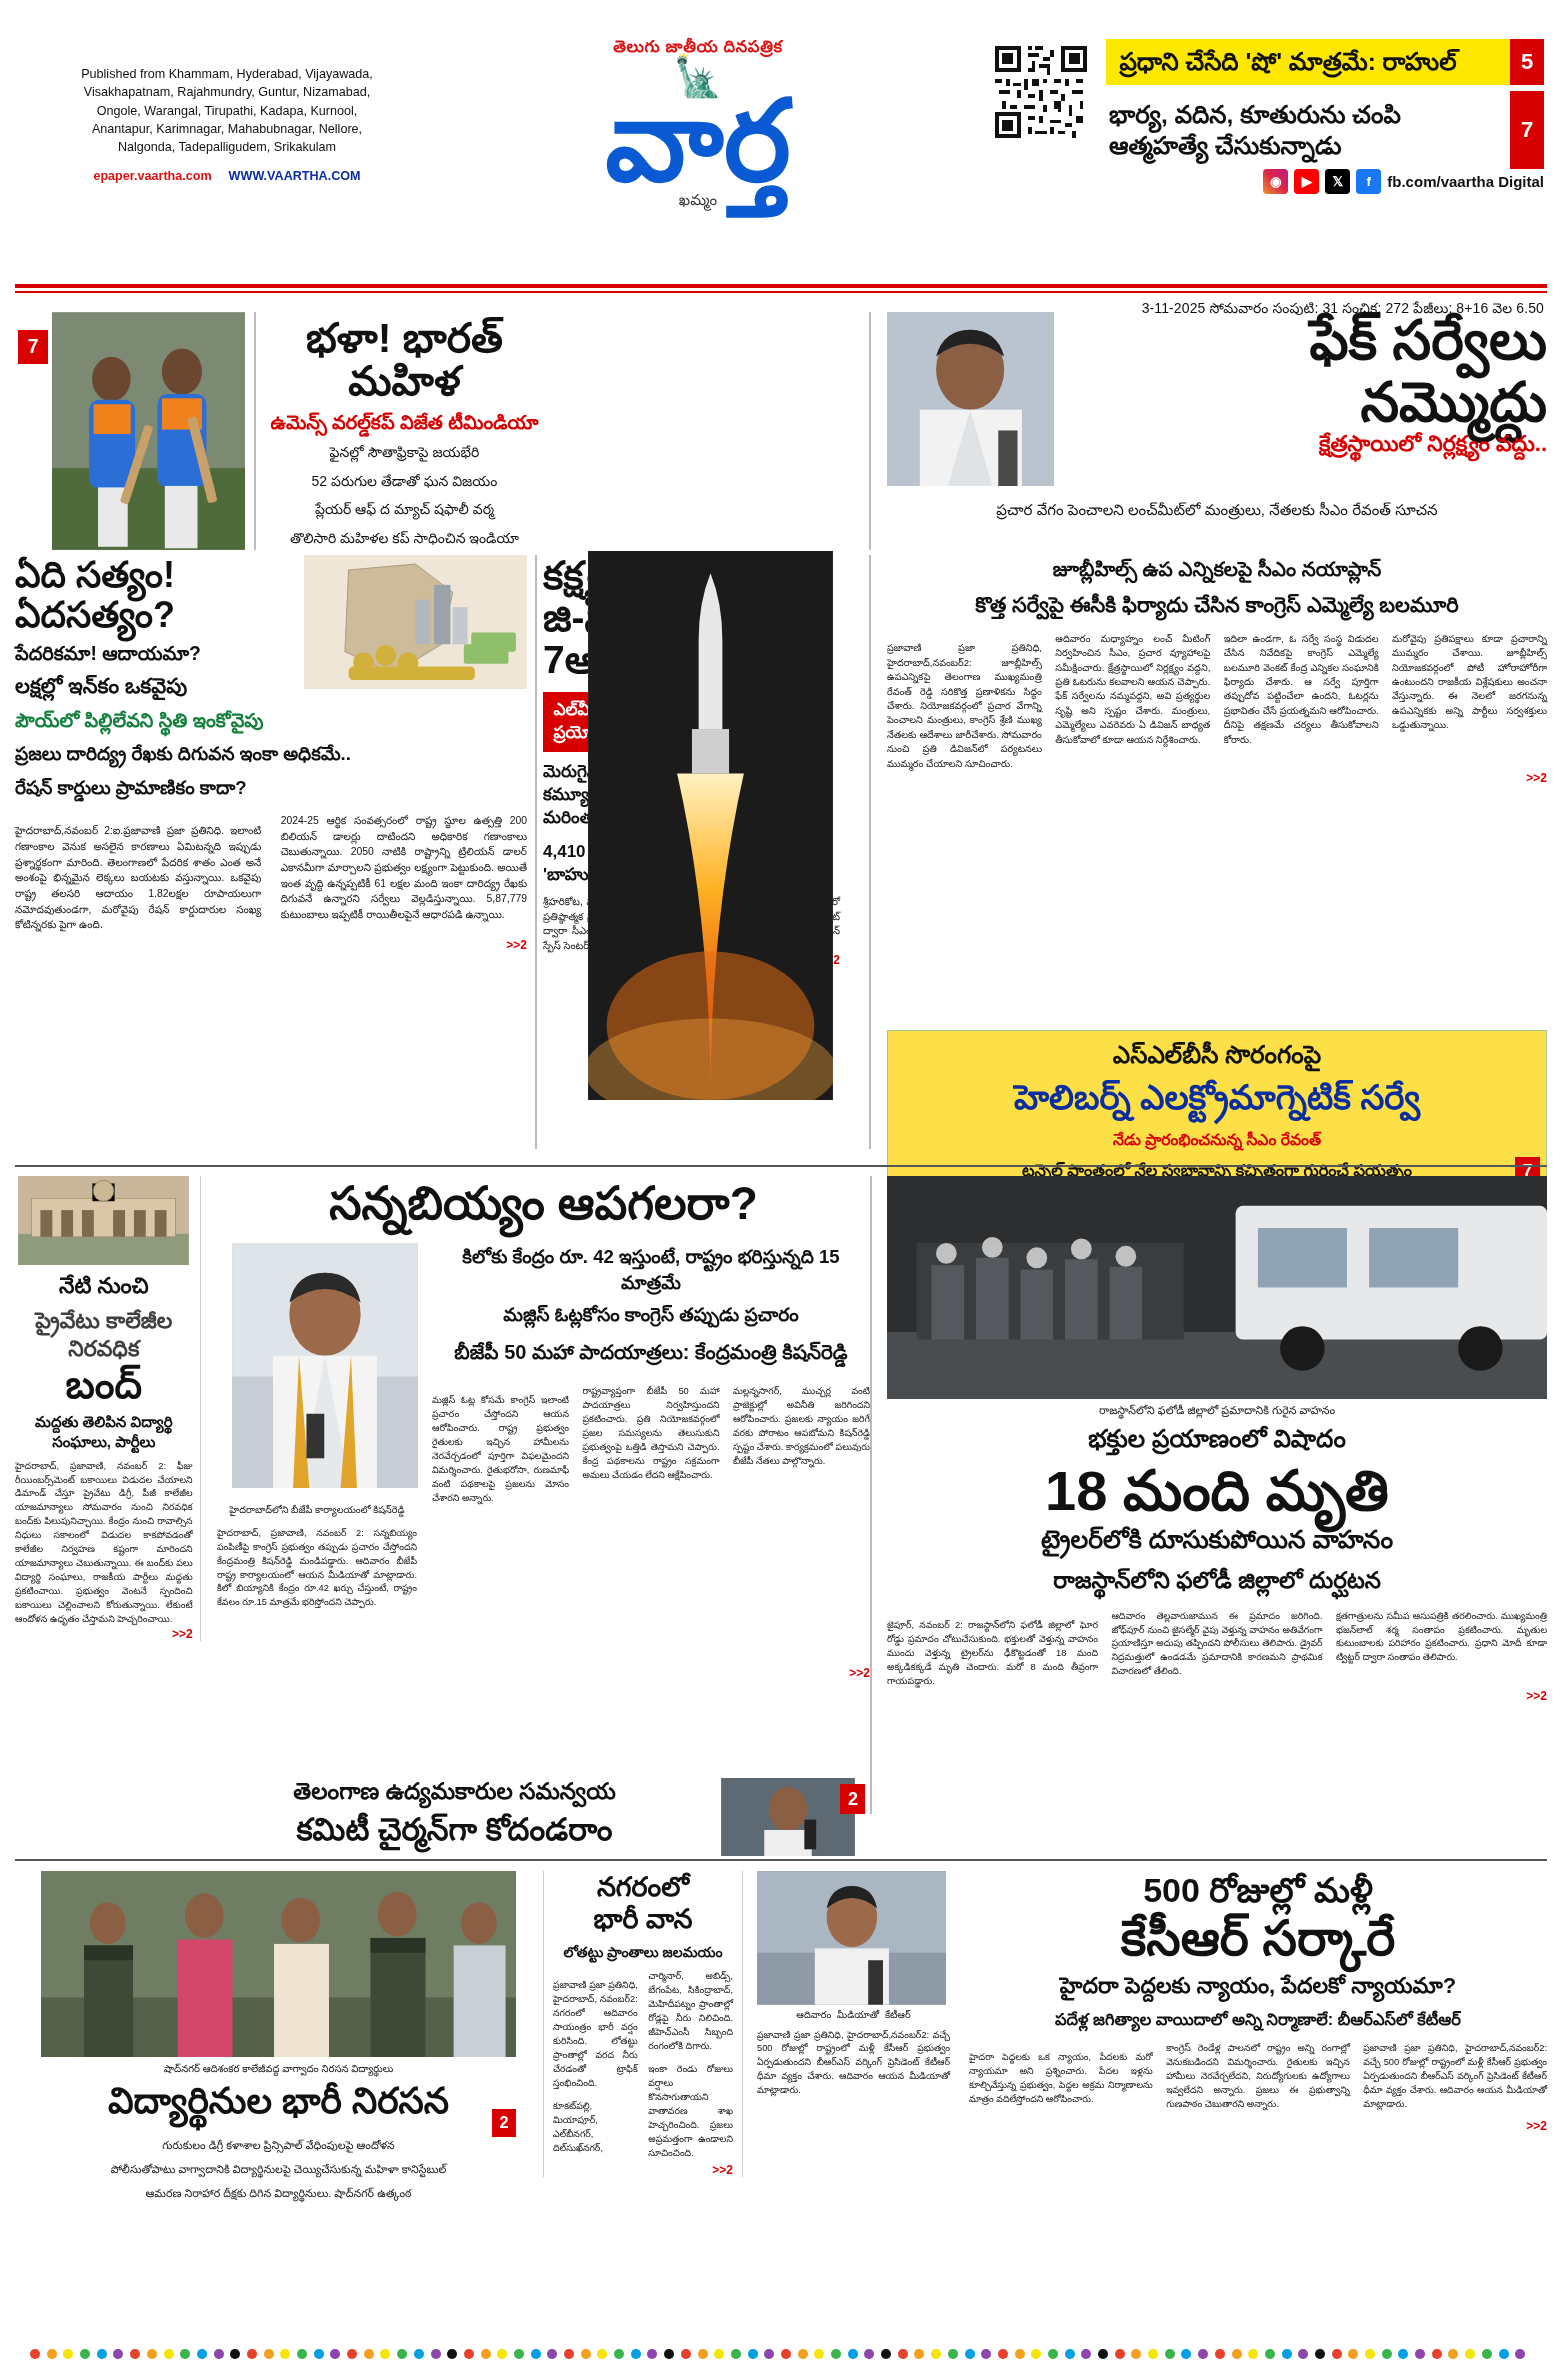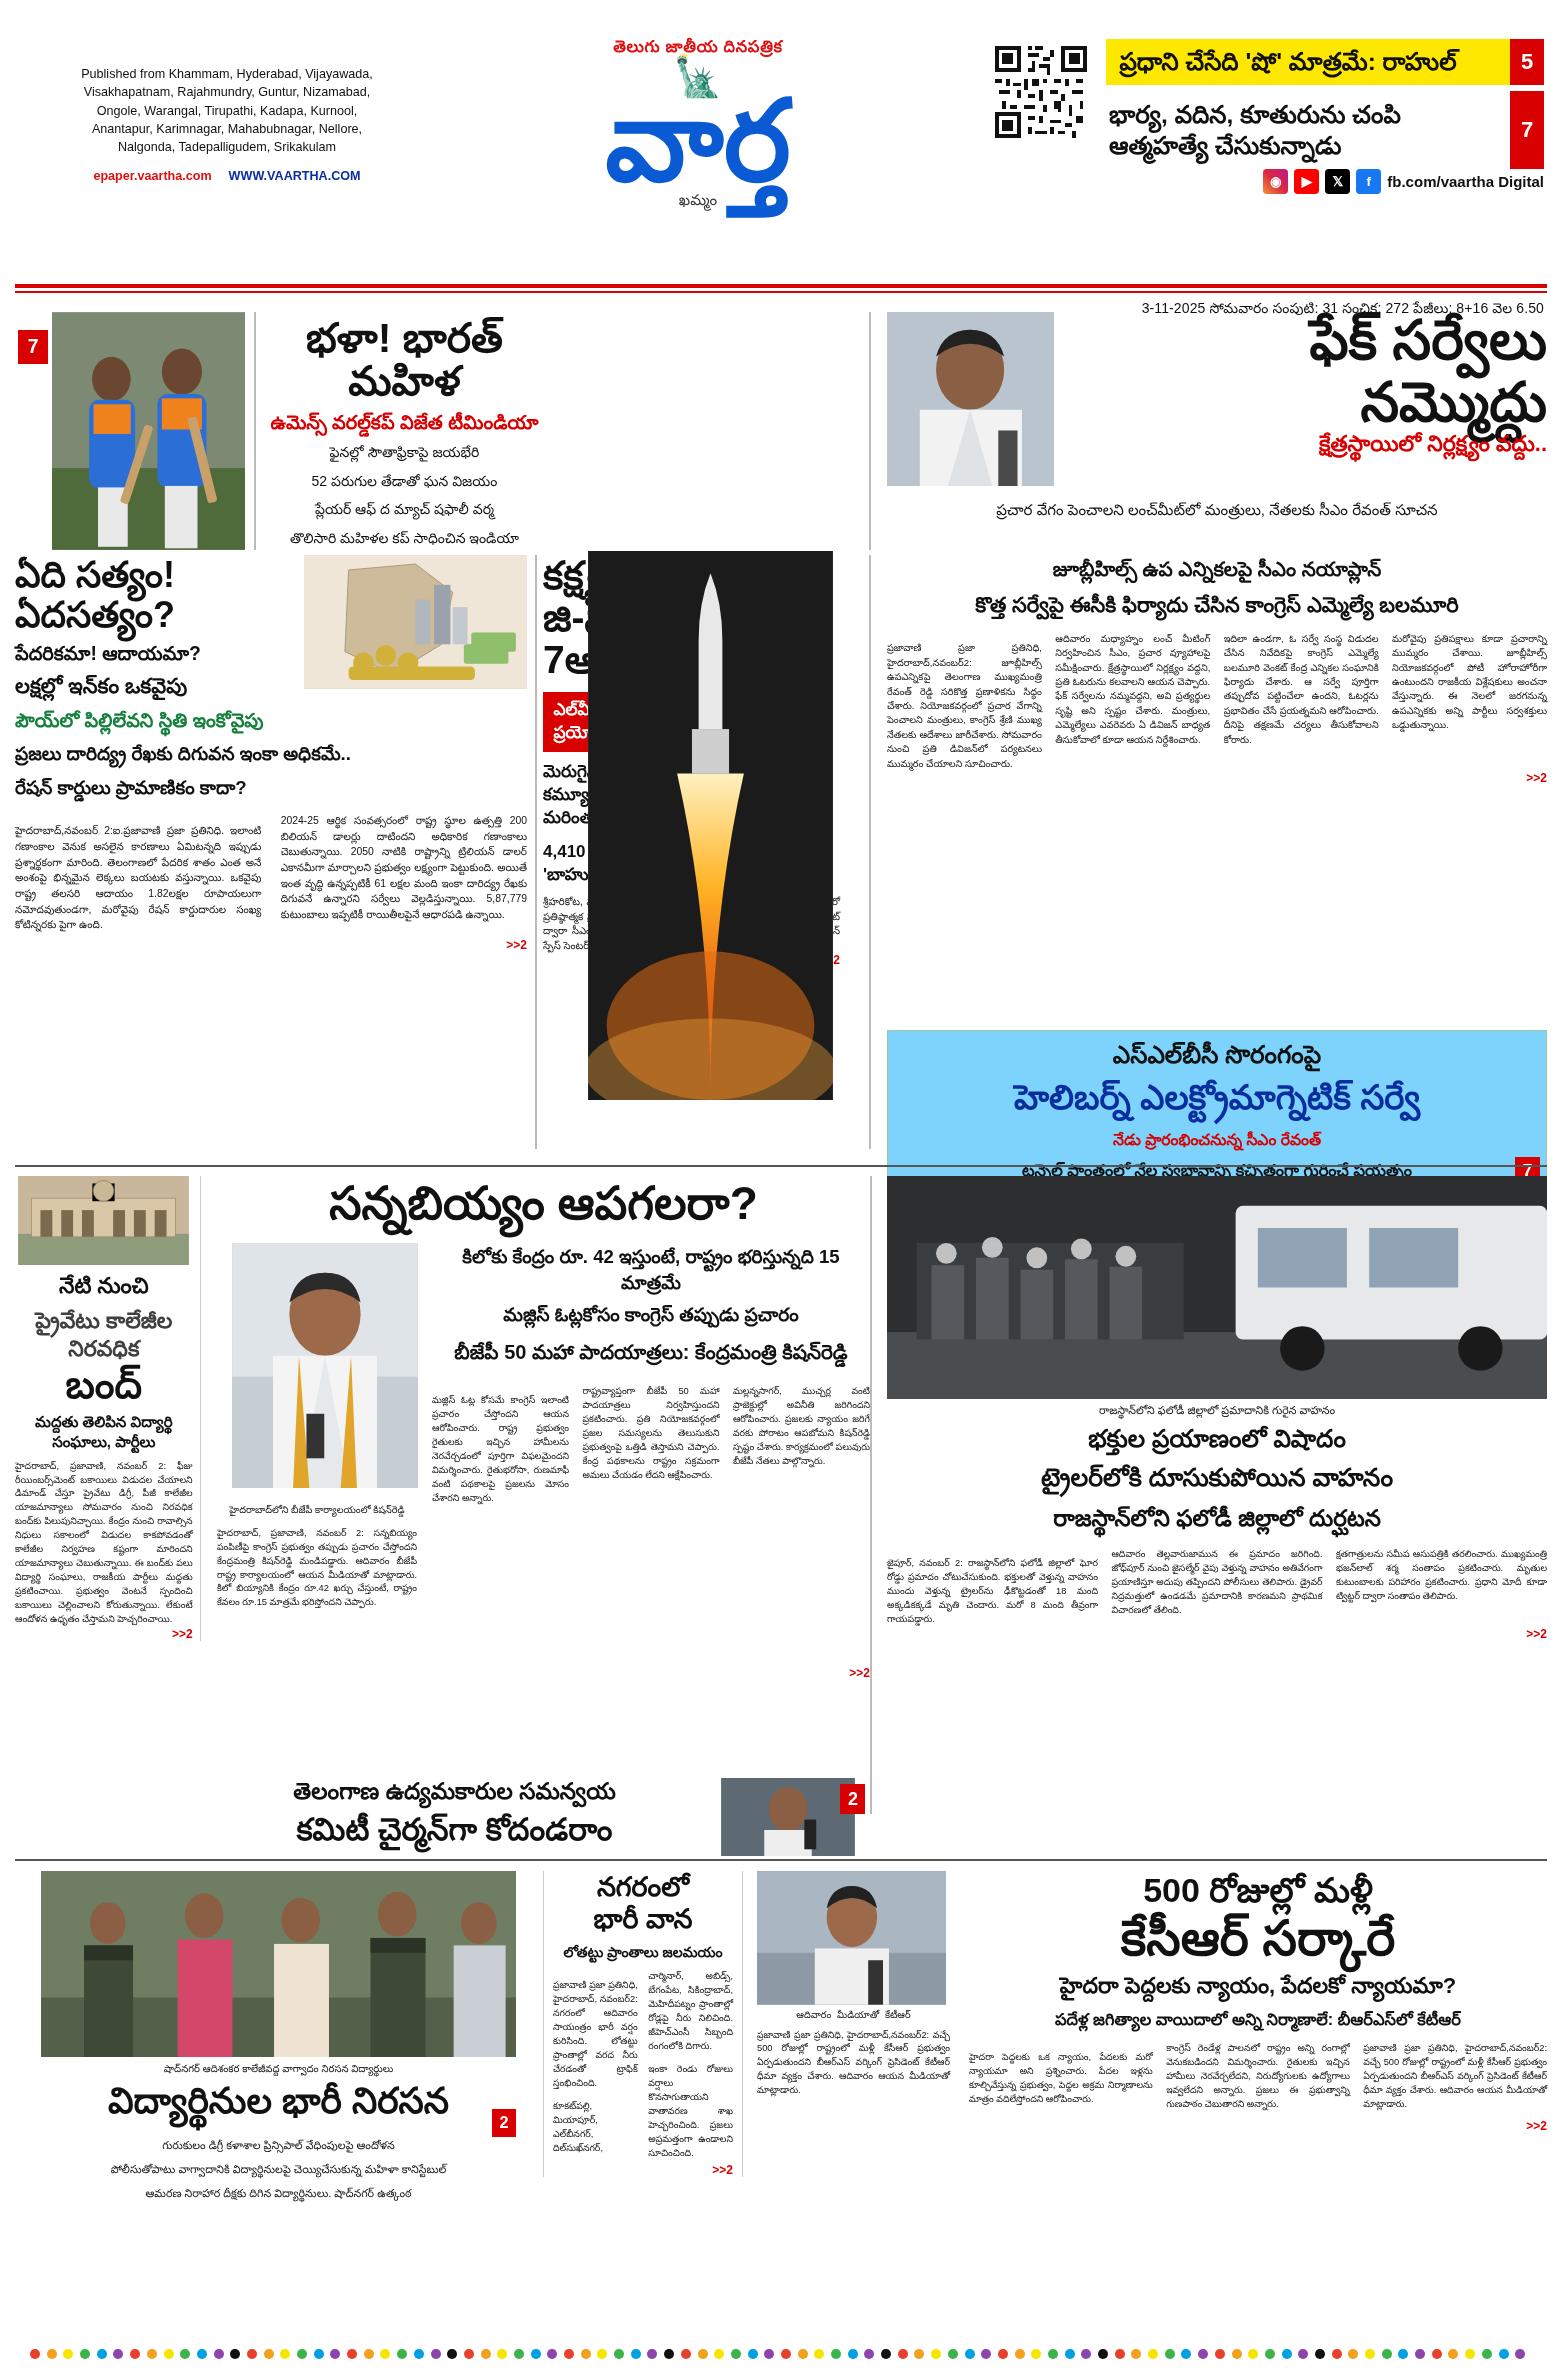--- a/index.html
+++ b/index.html
@@ -101,21 +101,21 @@
   .b-redbox { background:#d80000; color:#fff; padding:7.4px 10.4px; font-size:17px; line-height:1.35; font-weight:bold; width:189px; }
   .b-sub { font-size:17px; font-weight:bold; line-height:1.35; margin-top:9px; width:186px; }
   .b-sub2 { font-size:17px; font-weight:bold; line-height:1.35; margin-top:10.4px; width:186px;}
   .b-cap { font-size:10px; line-height:1.45; margin-top:9px; text-align:justify; }
 
   .col-c { position:absolute; left:872px; top:0; right:0; }
   .c-h1 { font-size:20px; font-weight:bold; text-align:center; line-height:1.4; color:#111; }
   .c-h2 { font-size:21px; font-weight:bold; text-align:center; margin-top:7.4px; line-height:1.4; }
   .c-body { margin-top:12px; column-count:4; column-gap:13.4px; font-size:9.6px; line-height:1.5; text-align:justify; }
 
-  .green-box { position:absolute; left:872px; top:475px; right:0; background:#7dd3fc; border:0.7px solid #9ec79e; padding:10.4px 12px; }
+  .green-box { position:absolute; left:872px; top:475px; right:0; background:#fde047; border:0.7px solid #9ec79e; padding:10.4px 12px; }
   .green-h1 { font-size:24.5px; font-weight:bold; color:#111; text-align:center; }
   .green-h2 { font-size:34px; font-weight:bold; color:#0a2ea0; text-align:center; margin-top:3px; }
   .green-h3 { font-size:15.6px; font-weight:bold; color:#d80000; text-align:center; margin-top:6px; }
   .green-h4 { font-size:16.3px; font-weight:bold; color:#111; text-align:center; margin-top:7.4px; }
   .green-num { position:absolute; right:6px; bottom:7.4px; width:25px; height:30px; background:#d80000; color:#fff; display:flex; align-items:center; justify-content:center; font-weight:bold; font-size:18px; }
 
   
   .row3 { position:absolute; left:15px; top:1176px; right:15px; height:653px; }
   .d-col { position:absolute; left:0; top:0; width:186px; border-right:0.7px solid #ccc; padding-right:7.4px; }
   .d-photo { width:171px; height:89px; margin:0 auto; }
@@ -517,20 +517,21 @@
             <circle cx="80" cy="104" r="14"></circle>
               <circle cx="142" cy="96" r="14"></circle>
               <circle cx="202" cy="110" r="14"></circle>
             <circle cx="262" cy="98" r="14"></circle>
               <circle cx="322" cy="108" r="14"></circle>
           </g>
         </svg>
       </div>
       <div class="f-cap">రాజస్థాన్‌లోని ఫలోడీ జిల్లాలో ప్రమాదానికి గురైన వాహనం</div>
       <div class="f-h1">భక్తుల ప్రయాణంలో విషాదం</div>
+      <div class="f-big">18 మంది మృతి</div>
       <div class="f-h2">ట్రైలర్‌లోకి దూసుకుపోయిన వాహనం</div>
       <div class="f-h3">రాజస్థాన్‌లోని ఫలోడీ జిల్లాలో దుర్ఘటన</div>
       <div class="f-body">
         <p>జైపూర్, నవంబర్ 2: రాజస్థాన్‌లోని ఫలోడీ జిల్లాలో ఘోర రోడ్డు ప్రమాదం చోటుచేసుకుంది. భక్తులతో వెళ్తున్న వాహనం ముందు వెళ్తున్న ట్రైలర్‌ను ఢీకొట్టడంతో 18 మంది అక్కడికక్కడే మృతి చెందారు. మరో 8 మంది తీవ్రంగా గాయపడ్డారు.</p>
         <p>ఆదివారం తెల్లవారుజామున ఈ ప్రమాదం జరిగింది. జోధ్‌పూర్ నుంచి జైసల్మేర్ వైపు వెళ్తున్న వాహనం అతివేగంగా ప్రయాణిస్తూ అదుపు తప్పిందని పోలీసులు తెలిపారు. డ్రైవర్ నిద్రమత్తులో ఉండడమే ప్రమాదానికి కారణమని ప్రాథమిక విచారణలో తేలింది.</p>
         <p>క్షతగాత్రులను సమీప ఆసుపత్రికి తరలించారు. ముఖ్యమంత్రి భజన్‌లాల్ శర్మ సంతాపం ప్రకటించారు. మృతుల కుటుంబాలకు పరిహారం ప్రకటించారు. ప్రధాని మోదీ కూడా ట్విట్టర్ ద్వారా సంతాపం తెలిపారు.</p>
       </div>
       <div style="text-align:right;" class="more">&gt;&gt;2</div>
     </div>
   </div>

